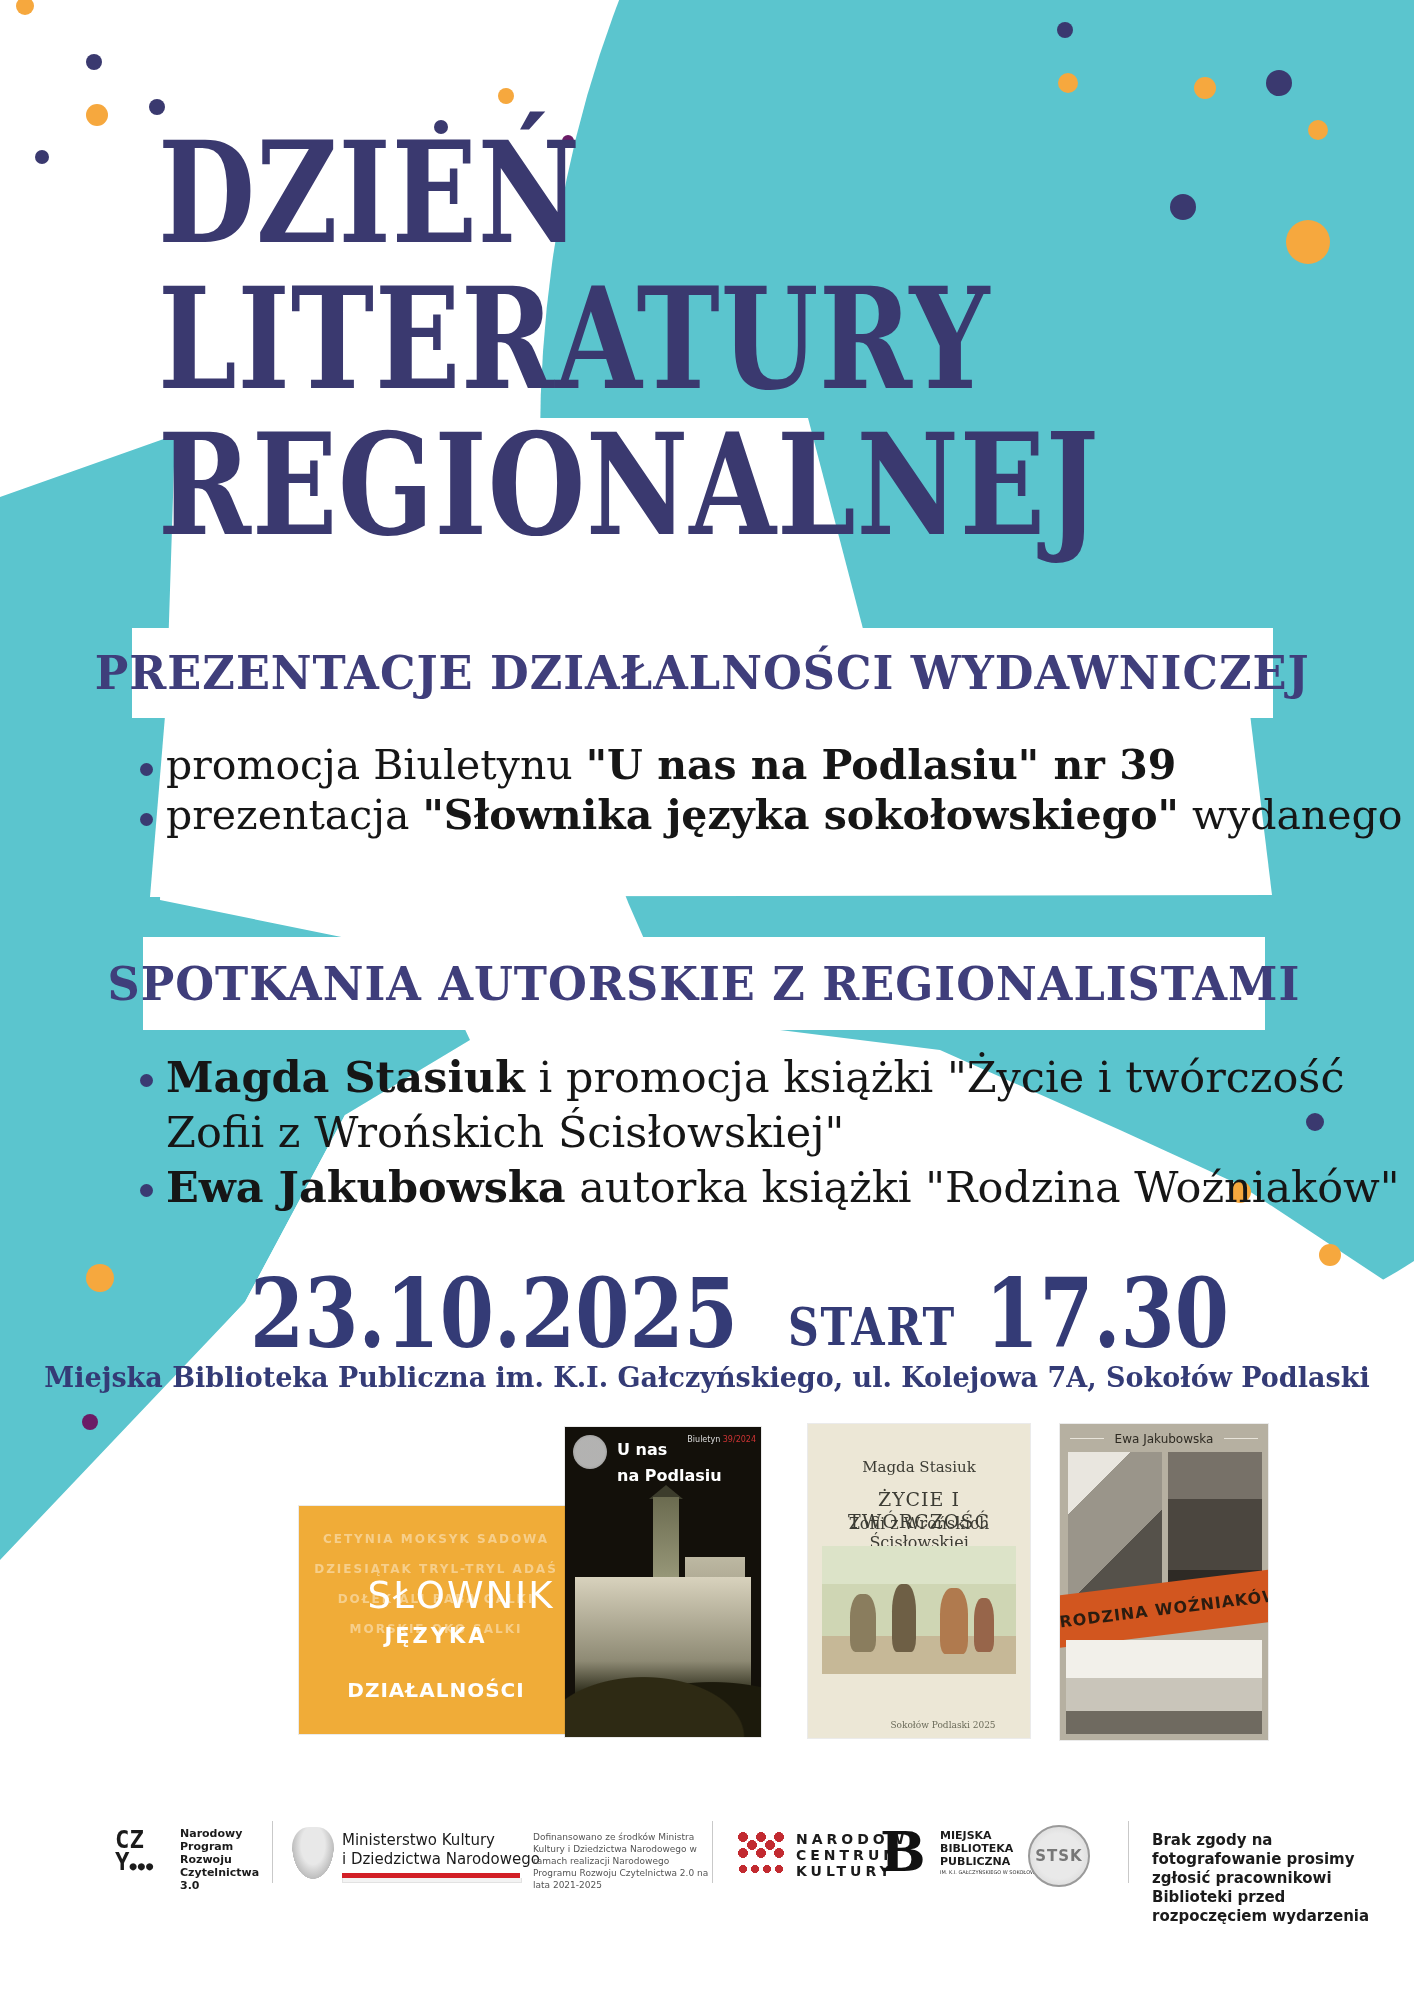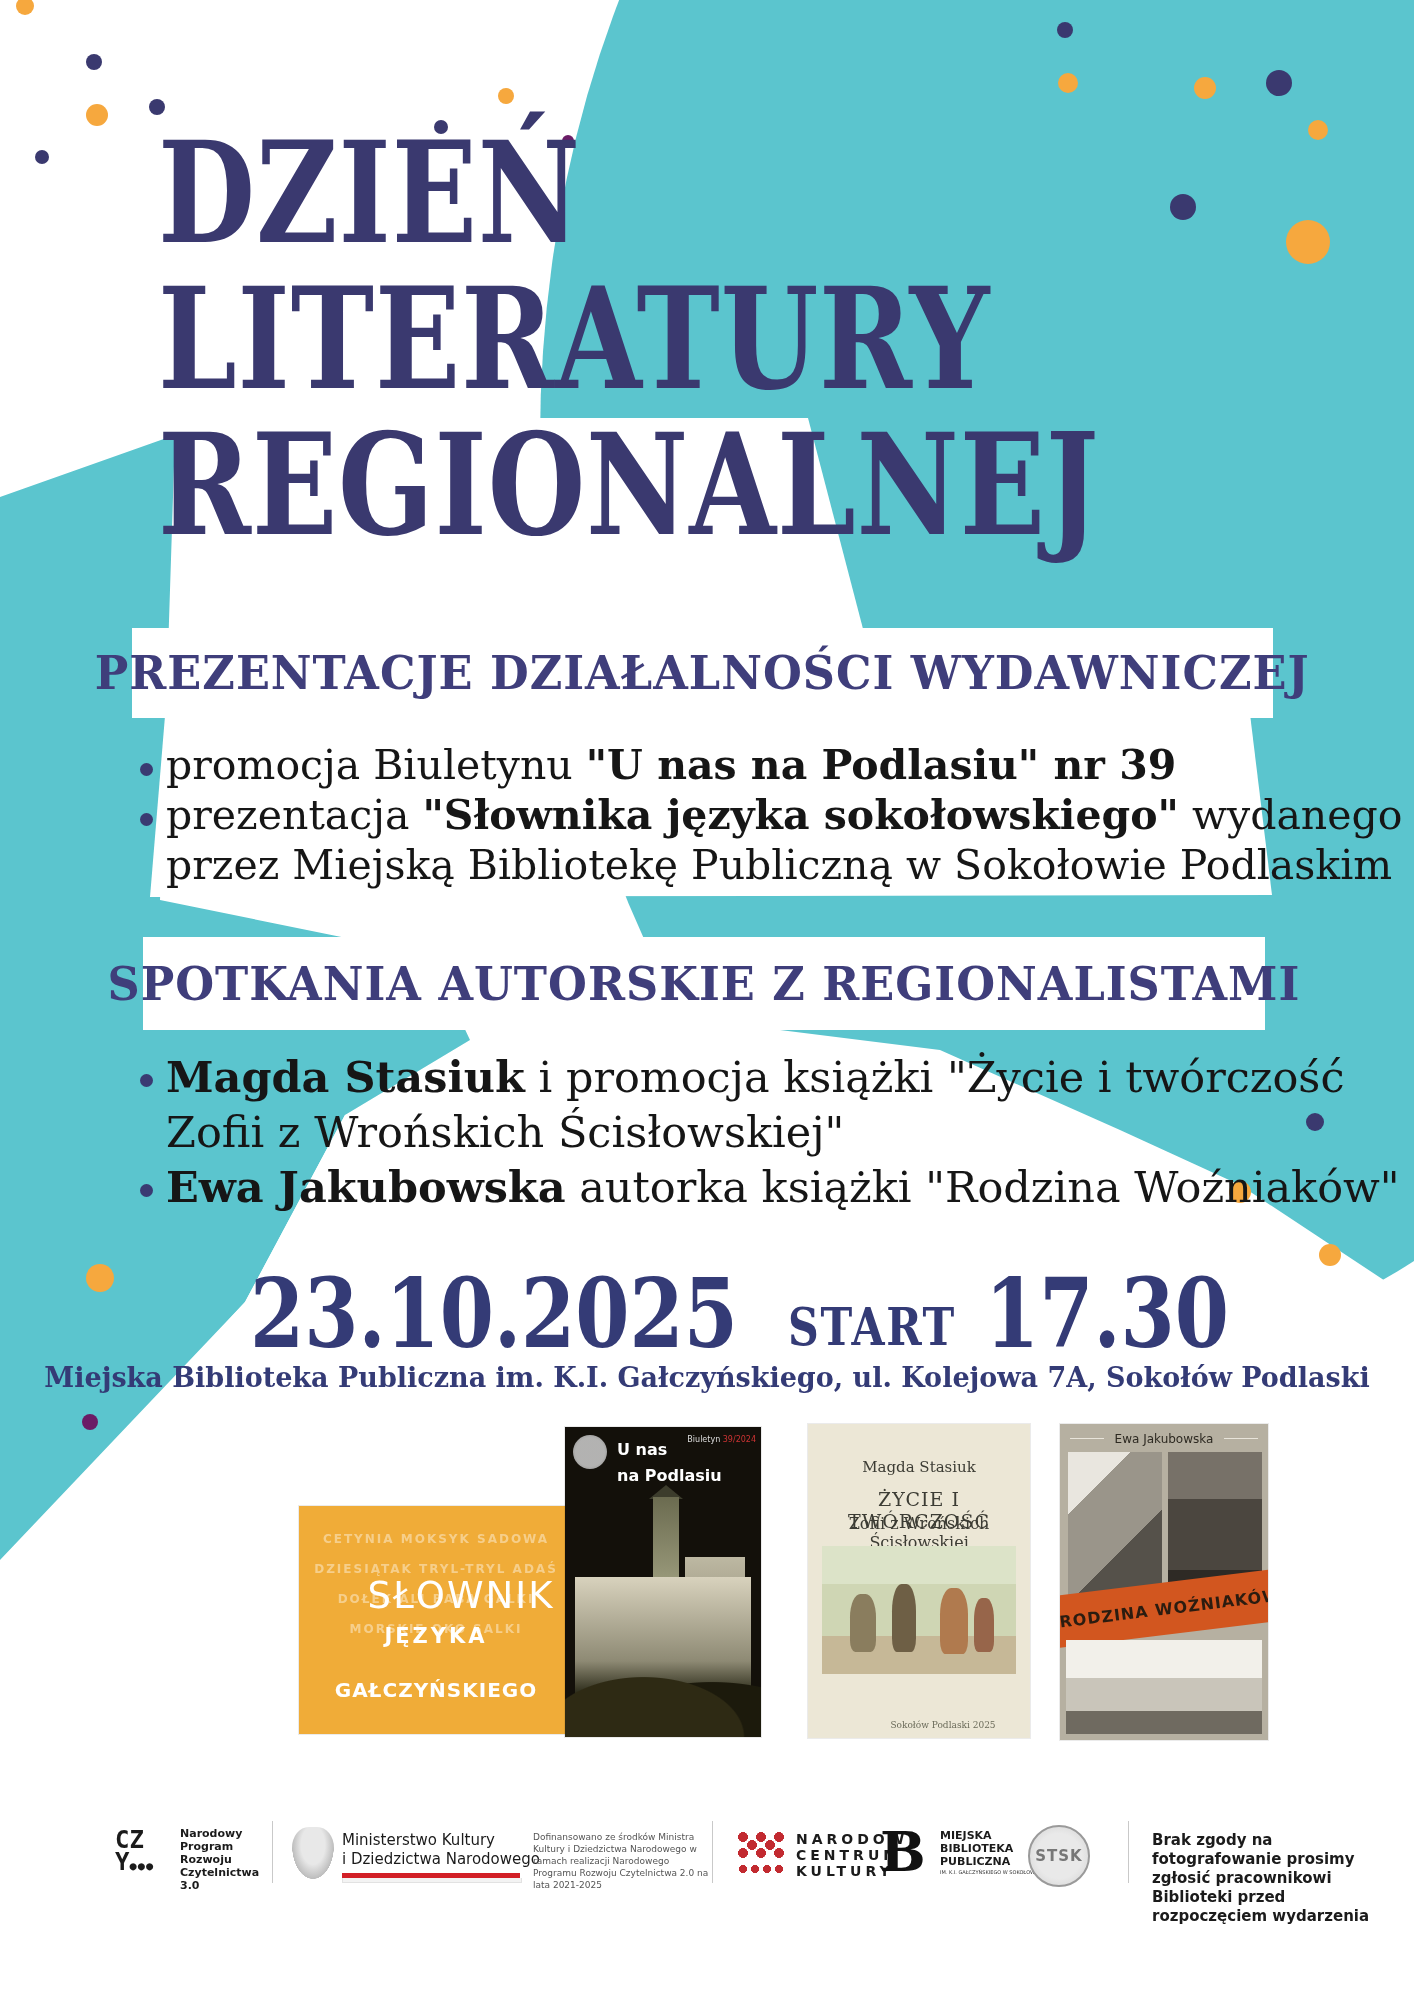--- a/index.html
+++ b/index.html
@@ -171,21 +171,20 @@
     <div>LITERATURY</div>
     <div>REGIONALNEJ</div>
   </div>
 
   <div id="banner1" class="banner">
     <span>PREZENTACJE DZIAŁALNOŚCI WYDAWNICZEJ</span>
   </div>
   <div id="sec1" class="sec">
       <div class="line"><span class="bdot"></span><span>promocja Biuletynu </span><span class="b">"U nas na Podlasiu" nr 39</span></div>
       <div class="line"><span class="bdot"></span><span>prezentacja </span><span class="b">"Słownika języka sokołowskiego"</span><span> wydanego</span></div>
-      <div class="line"><span>przez Miejską Bibliotekę Publiczną w Sokołowie Podlaskim</span></div>
     </div>
 
   <div id="banner2" class="banner">
     <span>SPOTKANIA AUTORSKIE Z REGIONALISTAMI</span>
   </div>
   <div id="sec2" class="sec">
       <div class="line"><span class="bdot"></span><span class="b">Magda Stasiuk</span><span> i promocja książki "Życie i twórczość</span></div>
       <div class="line"><span>Zofii z Wrońskich Ścisłowskiej"</span></div>
       <div class="line"><span class="bdot"></span><span class="b">Ewa Jakubowska</span><span> autorka książki "Rodzina Woźniaków"</span></div>
     </div>
@@ -197,21 +196,21 @@
 
   <div id="book1" class="book">
     <div class="cloud" id="b1cloud">
         <div>CETYNIA MOKSYK SADOWA</div>
         <div>DZIESIĄTAK TRYL-TRYL ADAŚ</div>
         <div>DOŁEK ALI BABA GALKI</div>
         <div>MORSKIE OKO SALKI</div>
       </div>
     <div class="t1">SŁOWNIK</div>
     <div class="t2">JĘZYKA</div>
-    <div class="t3">GAŁCZYŃSKIEGO</div>
+    <div class="t3">DZIAŁALNOŚCI</div>
   </div>
 
   <div id="book2" class="book">
     <div class="logo"></div>
     <div class="t1">
       <div>U nas</div>
       <div>na Podlasiu</div>
     </div>
     <div class="corner"><span>Biuletyn </span><em>39/2024</em></div>
     <div class="roof"></div>

